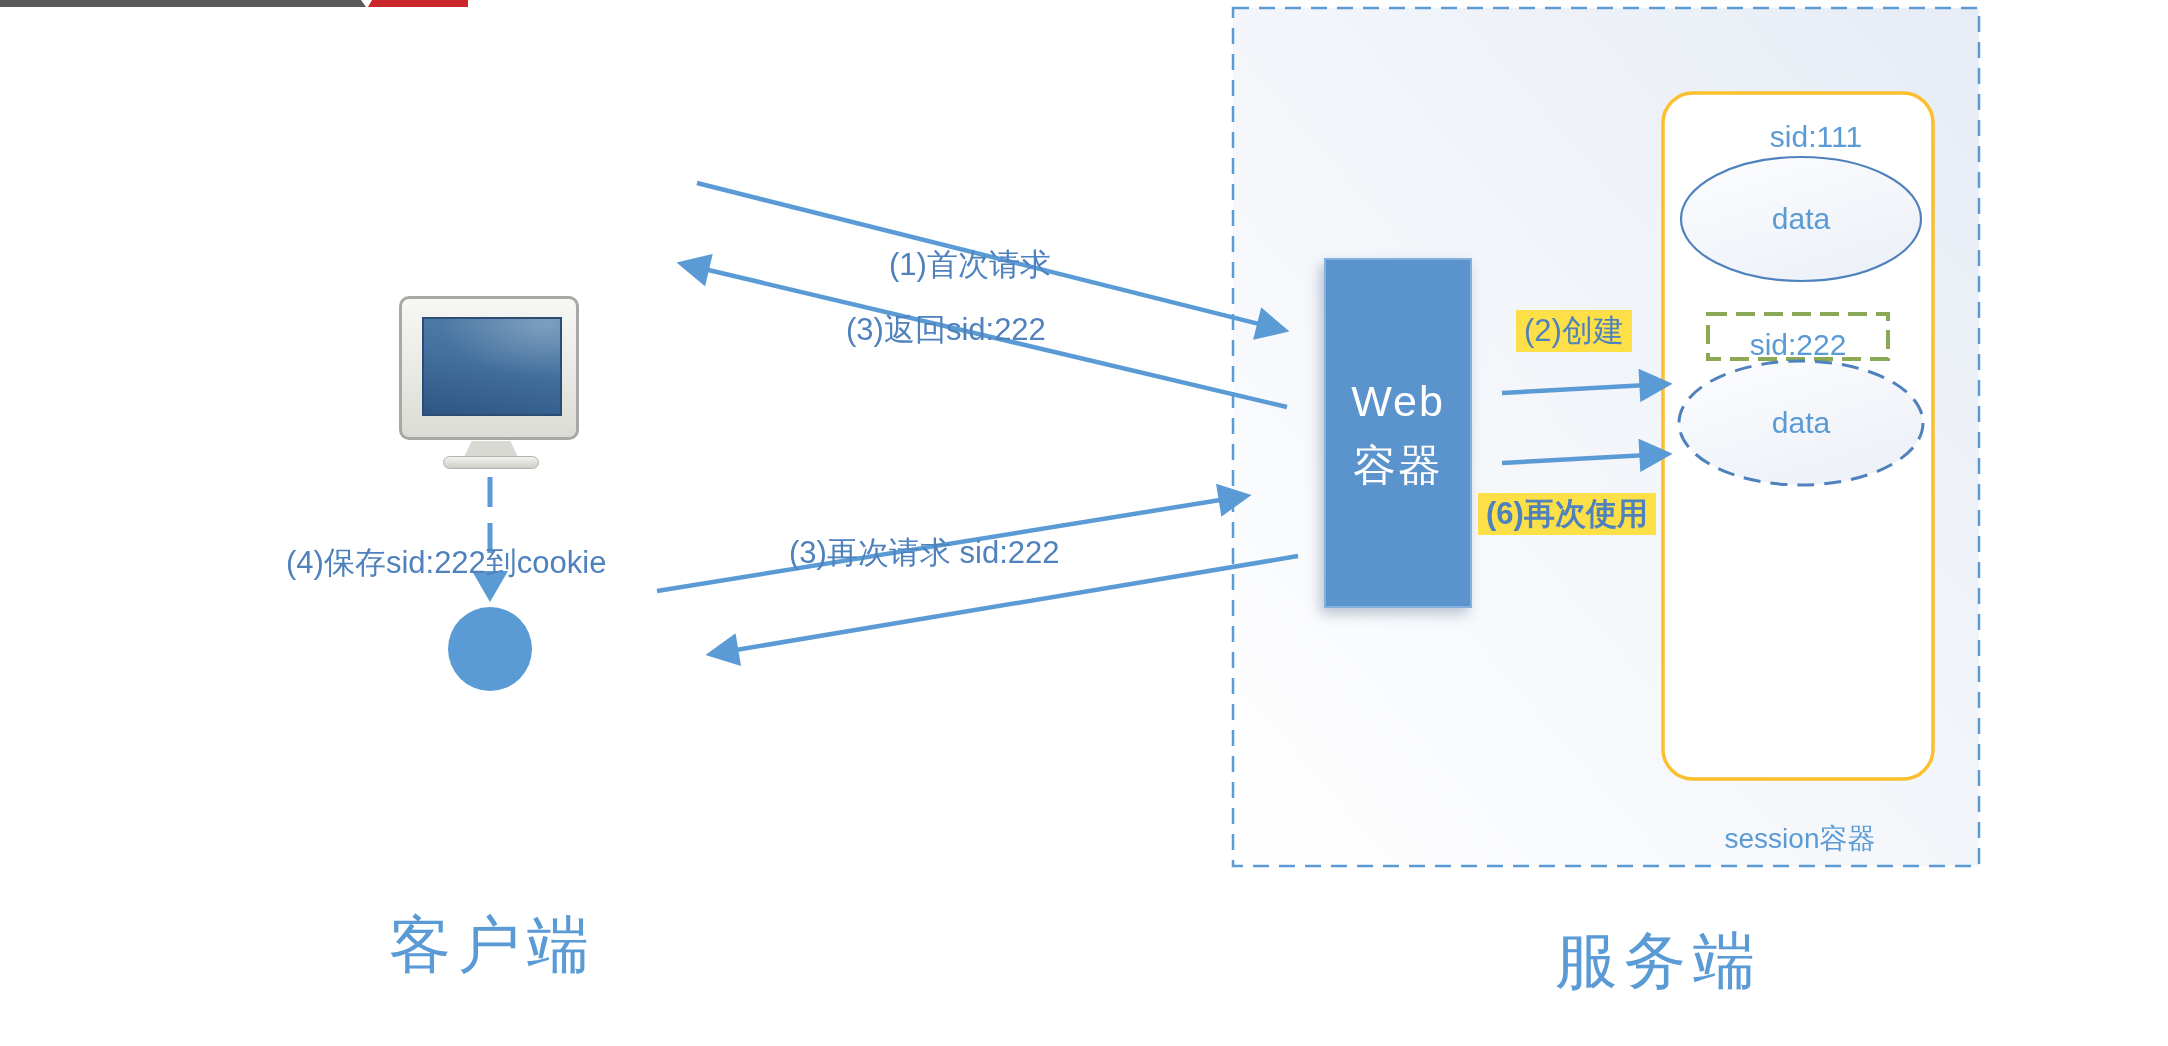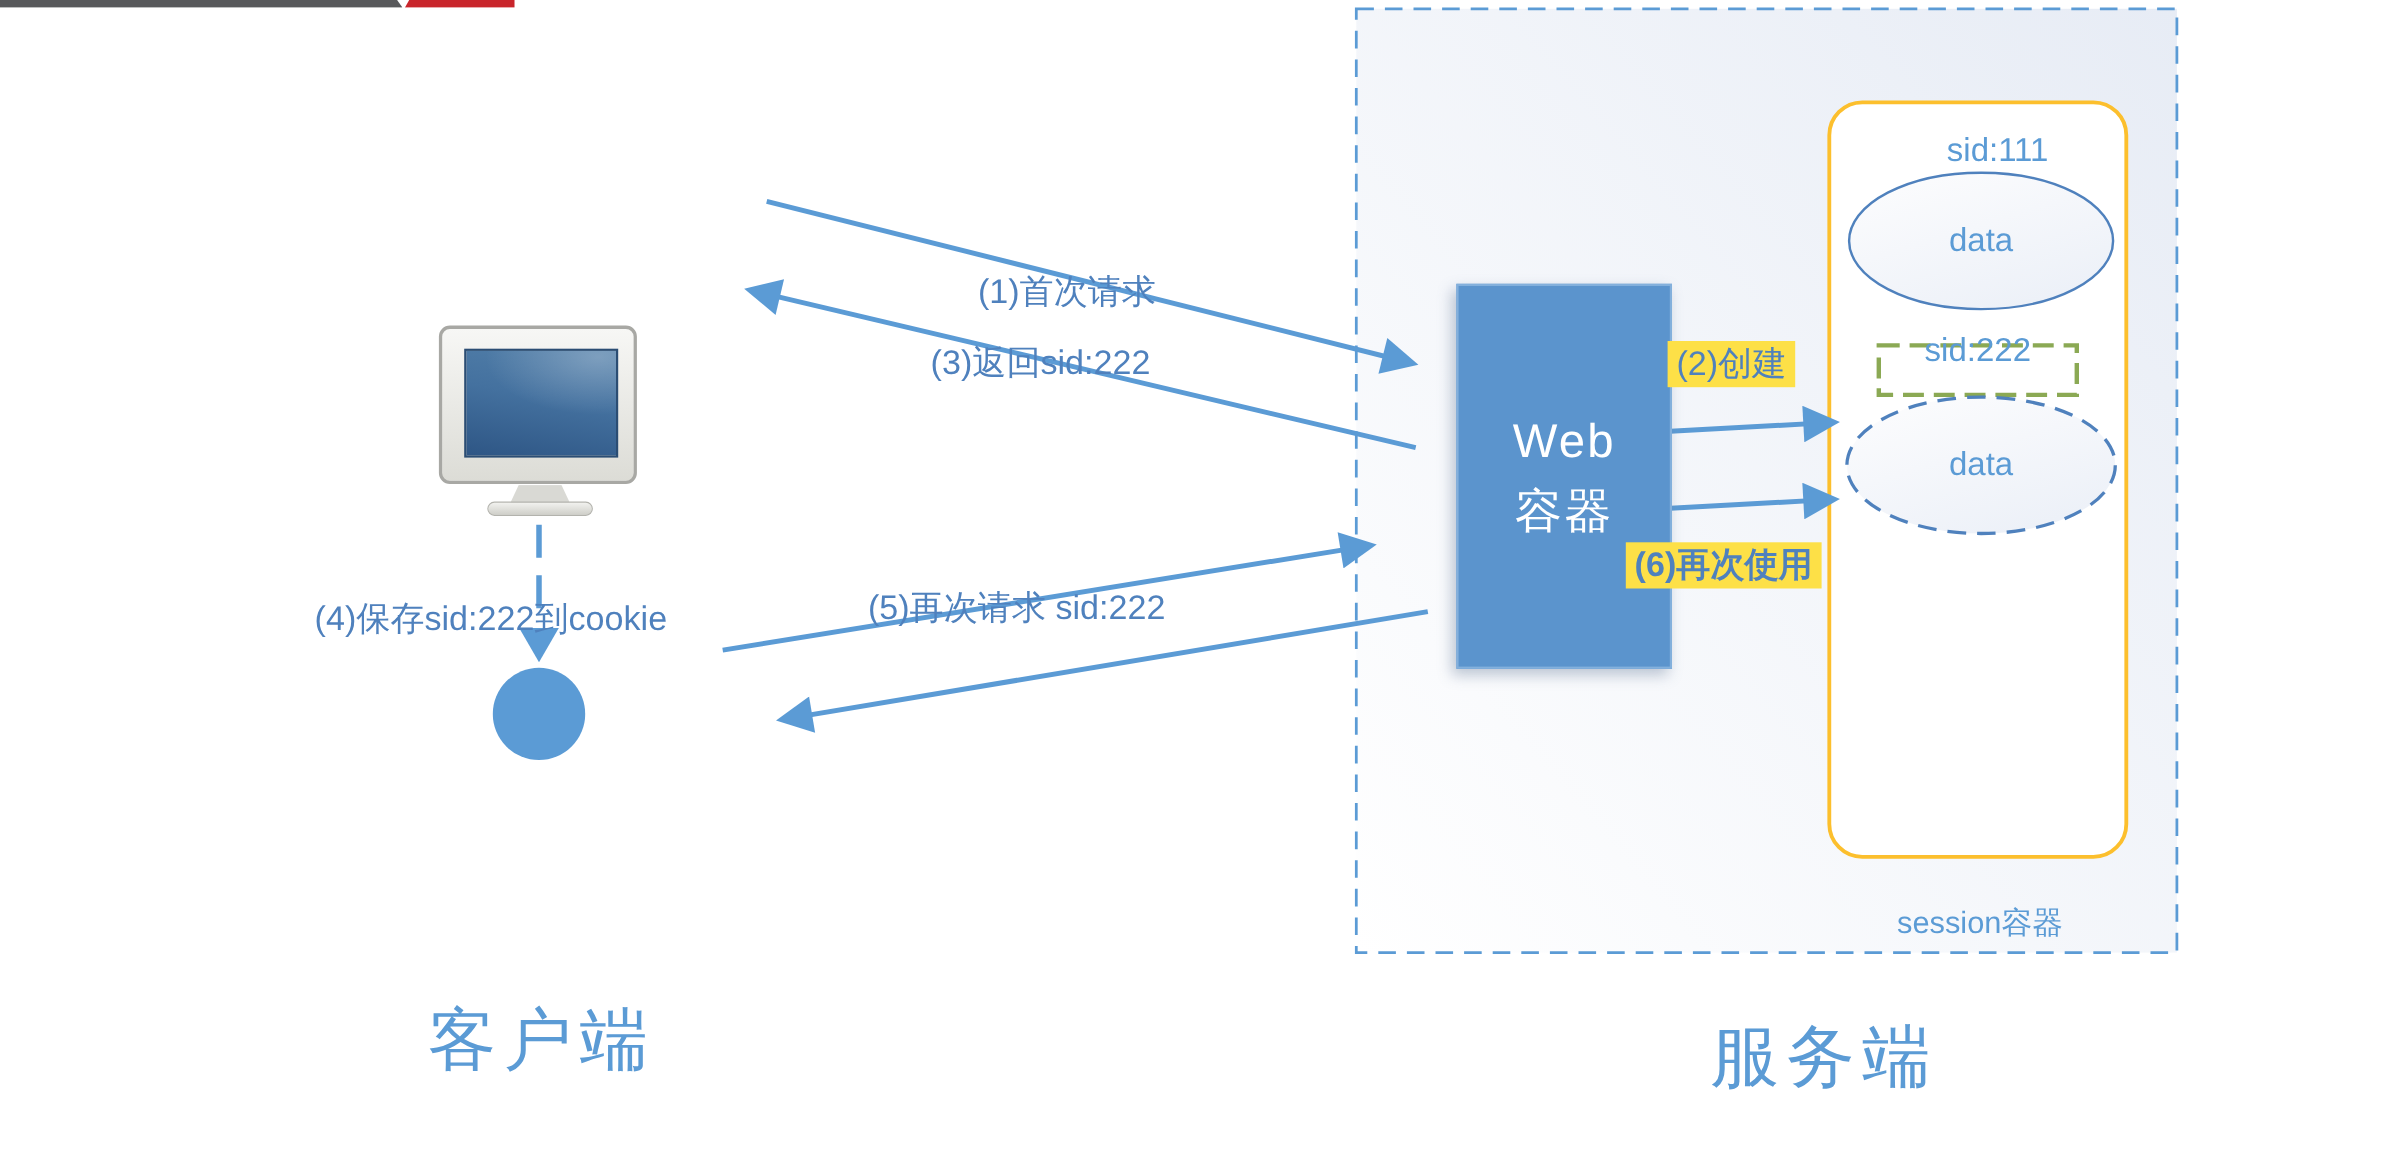--- a/index.html
+++ b/index.html
@@ -26,21 +26,21 @@
   .sid-rect{stroke:var(--sid_green);stroke-width:4;stroke-dasharray:19 9;fill:#ffffff;}
   .conn-dash{stroke:var(--accent_blue);stroke-width:5;stroke-dasharray:30 16;fill:none;}
   .fill-blue{fill:var(--accent_blue);}
   
   .lbl{z-index:3;color:var(--label_blue);font-size:31px;white-space:nowrap;line-height:1.15;}
   .lbl.onbg{background:#fde047;padding:3px 8px;}
   .sidtxt{z-index:3;color:var(--accent_blue);font-size:30px;white-space:nowrap;
           transform:translateX(-50%);}
   .big{z-index:3;color:var(--accent_blue);font-size:62px;letter-spacing:7px;white-space:nowrap;}
   
-  .webbox{left:1324px;top:258px;width:196px;height:350px;z-index:2;
+  .webbox{left:1324px;top:258px;width:148px;height:350px;z-index:2;
           background:var(--web_box_blue);border:2px solid #83b0dc;box-sizing:border-box;
           box-shadow:-4px 6px 12px rgba(110,130,160,.45);
           display:flex;flex-direction:column;justify-content:center;align-items:center;
           color:#fff;font-size:43px;line-height:64px;letter-spacing:2px;}
   
   .mon-frame{left:399px;top:296px;width:180px;height:144px;z-index:2;
              background:linear-gradient(180deg,#f7f7f5,#dcdcd6);
              border:3px solid #a8a8a4;border-radius:10px;box-sizing:border-box;}
   .mon-screen{left:422px;top:317px;width:140px;height:99px;z-index:3;
               border:2px solid #2b4d73;box-sizing:border-box;
@@ -105,24 +105,24 @@
 </div>
 
 <div class="abs webbox">
   <span>Web</span>
   <span>容器</span>
 </div>
 
 <div class="abs lbl" style="left:889px;top:247px;">(1)首次请求</div>
 <div class="abs lbl" style="left:846px;top:312px;">(3)返回sid:222</div>
 <div class="abs lbl" style="left:286px;top:534px;margin-top:11px;">(4)保存sid:222到cookie</div>
-<div class="abs lbl" style="left:789px;top:535px;">(5)再次请求 sid:222</div>
+<div class="abs lbl" style="left:789px;top:535px;">(3)再次请求 sid:222</div>
 <div class="abs lbl onbg" style="left:1516px;top:310px;">(2)创建</div>
 <div class="abs lbl onbg" style="left:1478px;top:493px;font-weight:bold;">(6)再次使用</div>
 
 <div class="abs sidtxt" style="left:1798px;top:120px;margin-left:18px;">sid:111</div>
 <div class="abs sidtxt" style="left:1801px;top:202px;">data</div>
-<div class="abs sidtxt" style="left:1798px;top:302px;">sid:222</div>
+<div class="abs sidtxt" style="left:1798px;top:328px;">sid:222</div>
 <div class="abs sidtxt" style="left:1801px;top:406px;">data</div>
 <div class="abs sidtxt" style="left:1800px;top:820px;font-size:28px;">session容器</div>
 
 <div class="abs big" style="left:389px;top:903px;">客户端</div>
 <div class="abs big" style="left:1507px;top:919px;margin-left:48px;">服务端</div>
 
 </body></html>

